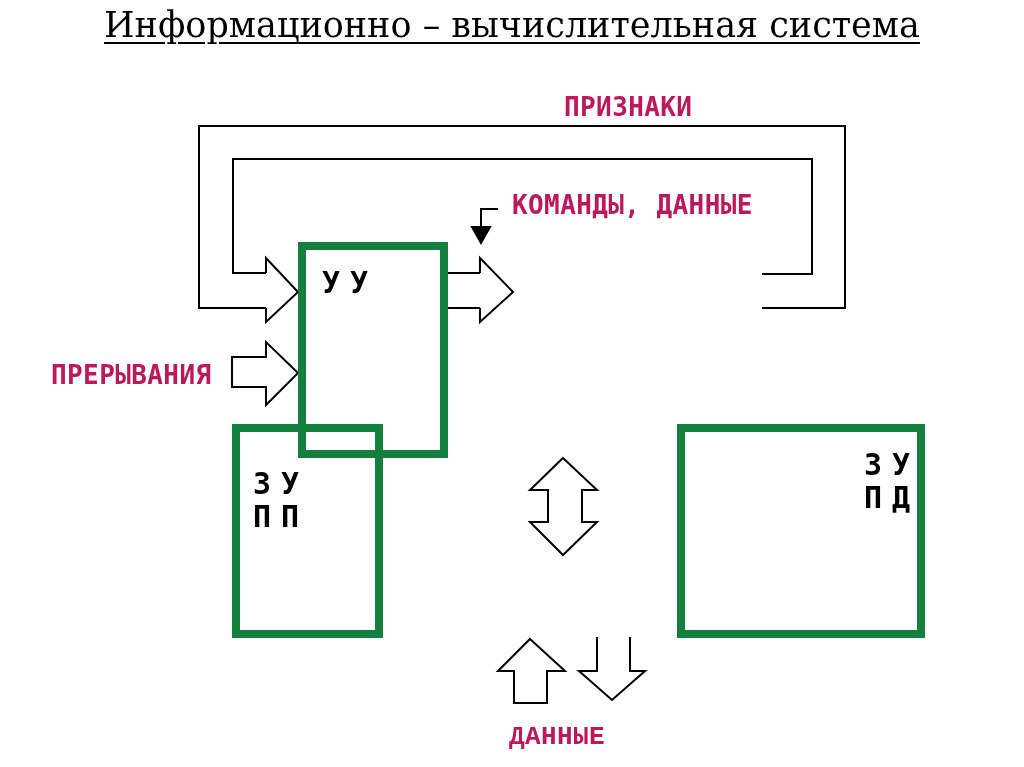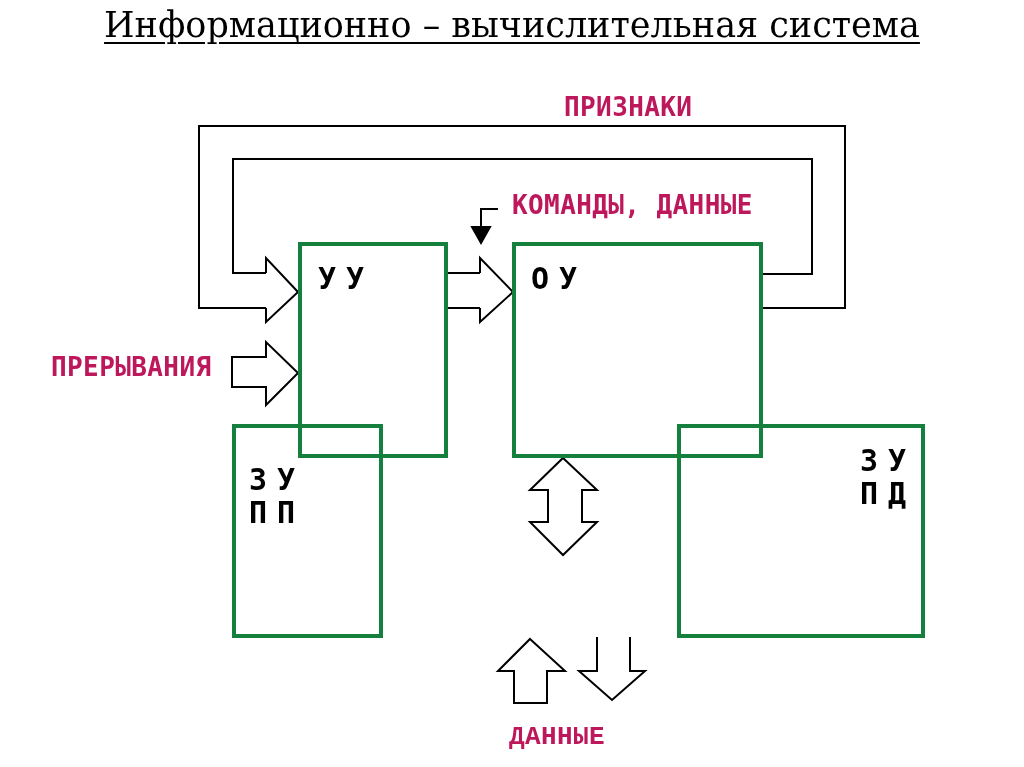--- a/index.html
+++ b/index.html
@@ -15,21 +15,21 @@
     font-family:"DejaVu Serif", "Liberation Serif", serif;
     font-size:35px; color:#000;
     text-decoration:underline;
     text-underline-offset:5px;
     text-decoration-thickness:2px;
     white-space:nowrap;
   }
   .diagram-svg { position:absolute; left:0; top:0; }
   .box {
     position:absolute; box-sizing:border-box;
-    border:4px solid #15803d; background:transparent;
+    border:8px solid #15803d; background:transparent;
   }
   .block-label {
     position:absolute; color:#000; white-space:nowrap;
     font-family:"DejaVu Sans Mono", monospace; font-weight:bold;
     font-size:30px; line-height:33px; letter-spacing:10px;
   }
   .note-label {
     position:absolute; color:#be185d; white-space:pre;
     font-family:"DejaVu Sans Mono", monospace; font-weight:bold;
     font-size:26px; line-height:26px; letter-spacing:0.4px;
@@ -39,21 +39,21 @@
   .box-zupp { left:232px; top:424px; width:151px; height:214px; }
   .box-zupd { left:677px; top:424px; width:248px; height:214px; }
   .box-pvv  { left:463px; top:556px; width:183px; height:82px;  }
   .lbl-uu   { left:16px;  top:16px;  }
   .lbl-ou   { left:15px;  top:16px;  }
   .lbl-zupp { left:13px;  top:35px;  }
   .lbl-zupd { left:179px; top:16px;  }
   .lbl-pvv  { left:41px;  top:16px;  }
   .lbl-priznaki { left:564px; top:94px;  }
   .lbl-komandy  { left:512px; top:192px; }
-  .lbl-preryv   { left:51px;  top:354px; }
+  .lbl-preryv   { left:51px;  top:362px; }
   .lbl-dannye   { left:509px; top:724px;font-family:Liberation Mono, monospace; }
 </style>
 </head>
 <body>
 
 <div class="slide">
 
   <div class="title">Информационно – вычислительная система</div>
 
   <svg class="diagram-svg" width="1024" height="767" viewBox="0 0 1024 767">
@@ -78,23 +78,20 @@
       <path d="M530,639 L565,671 H547 V703 H514 V671 H498 Z"></path>
 
       <path d="M597,637 V671 H579 L612,700 L645,671 H630 V637"></path>
     </g>
   </svg>
 
   <div class="box box-uu">
     <div class="block-label lbl-uu">УУ</div>
   </div>
 
-  <div class="box box-ou">
-    <div class="block-label lbl-ou">ОУ</div>
-  </div>
 
   <div class="box box-zupp">
     <div class="block-label lbl-zupp">
       <div>ЗУ</div>
       <div>ПП</div>
     </div>
   </div>
 
   <div class="box box-zupd">
     <div class="block-label lbl-zupd">

